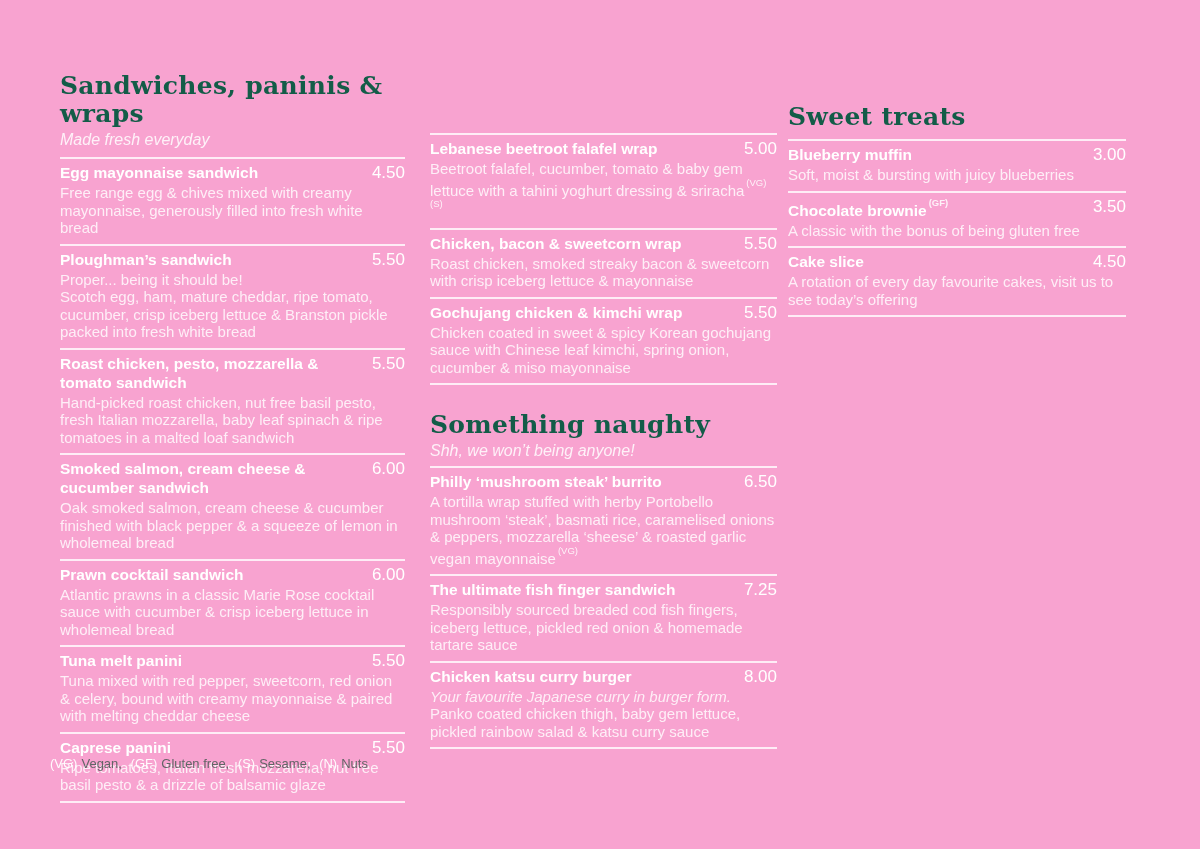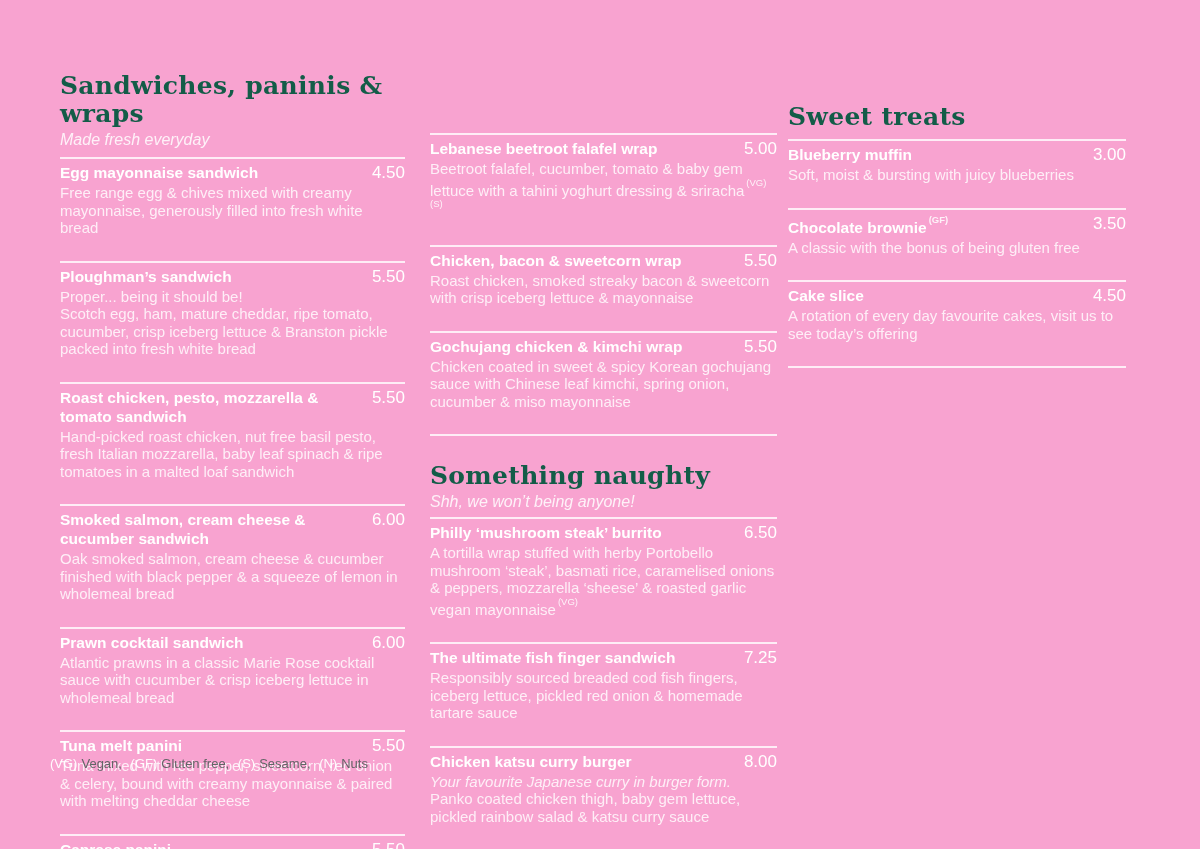--- a/index.html
+++ b/index.html
@@ -26,21 +26,21 @@
   .tagline {
     color:rgba(255,255,255,0.85);
     font-style:italic;
     font-size:16px;
     line-height:18px;
     margin-top:3px;
   }
   .col-head { margin-bottom:8px; }
 
   .items { border-bottom:2px solid rgba(255,255,255,0.8); }
-  .item  { border-top:2px solid rgba(255,255,255,0.8); padding:4px 0 24px; }
+  .item  { border-top:2px solid rgba(255,255,255,0.8); padding:4px 0 7px; }
   .row   { display:flex; justify-content:space-between; gap:12px; }
   .t {
     color:#FFFFFF; font-weight:bold;
     font-size:15.5px; line-height:19px;
   }
   .p {
     color:#FFFFFF; font-size:17px; line-height:19px;
     flex-shrink:0;
   }
   .d {

